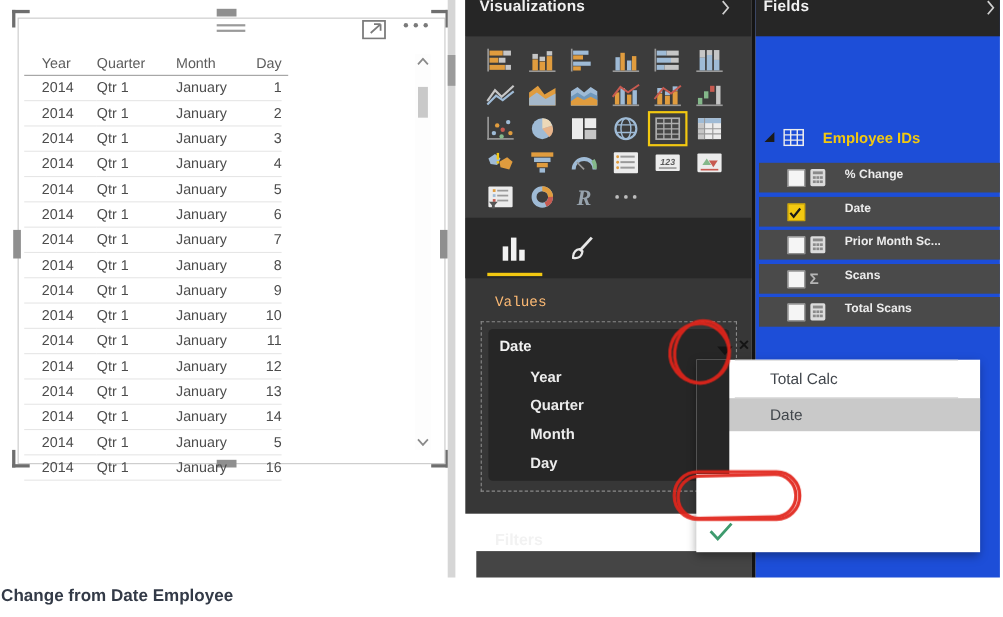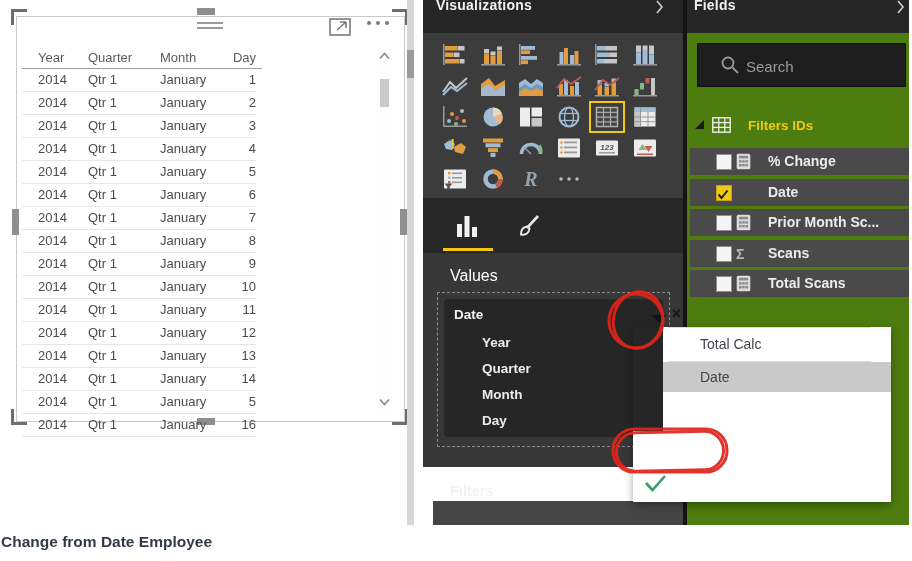--- a/index.html
+++ b/index.html
@@ -27,37 +27,37 @@
   
   .pane{background:#373737;}
   .pane-header{position:absolute;left:0;top:0;width:100%;height:33px;background:#262626;}
   .pane-title{position:absolute;top:-3px;font-size:14px;font-weight:bold;color:#f0f0f0;letter-spacing:.2px;}
   .chev{position:absolute;top:0;}
   #viz-gallery{position:absolute;left:18px;top:43px;width:230px;display:flex;flex-wrap:wrap;font-style:italic;}
   .vicon{width:28px;height:24px;margin:0 10px 7px 0;display:flex;align-items:center;justify-content:center;cursor:pointer;}
   .vicon.sel{outline:2px solid #F2C811;outline-offset:2px;}
   .tabstrip{background:#282828;}
   .tab-underline{background:#F2C811;height:3px;}
-  .values-label{font-size:16px;color:#ffffff;}
+  .values-label{font-size:13px;color:#fdba74;font-family:Liberation Mono, monospace;}
   .well-dashed{border:1px dashed #8a8a8a;}
   .well-inner{background:#262626;border-radius:4px;}
   .well-field{font-size:13.5px;font-weight:bold;color:#f2f2f2;}
   .well-child{font-size:13.5px;font-weight:bold;color:#ececec;height:18px;line-height:18px;}
   .caret-down{width:0;height:0;border-left:7px solid transparent;border-right:7px solid transparent;border-top:8px solid #141414;}
   .filters-label{font-size:14.5px;font-weight:bold;color:#f2f2f2;}
   .filter-band{background:#454545;}
 
   
   .search-box{background:#1e1e1e;border:1px solid #111;}
   #search-input{position:absolute;left:46px;top:8px;width:150px;height:26px;background:transparent;border:none;outline:none;
                 color:#cfcfcf;font-size:15px;font-family:"Liberation Sans",sans-serif;}
   #search-input::placeholder{color:#9b9b9b;opacity:1;}
   .tbl-name{font-size:13.5px;font-weight:bold;color:#F2C811;}
   .field-row{position:absolute;left:690px;width:219px;height:27px;background:#4a4a4a;cursor:pointer;}
-  .field-label{position:absolute;left:78px;top:5px;font-size:14px;font-weight:bold;color:#ececec;white-space:nowrap;text-align:right;}
+  .field-label{position:absolute;left:78px;top:5px;font-size:11px;font-weight:bold;color:#ececec;white-space:nowrap;text-align:right;}
   .cbx{position:absolute;left:26px;top:6px;width:14px;height:14px;background:#f5f5f5;border:1px solid #8f8f8f;}
   .cbx.on{background:#F2C811;border-color:#c9a30a;}
   .fld-ico{position:absolute;left:46px;top:5px;width:15px;height:17px;}
 
   
   #ctx-menu{position:absolute;left:633px;top:327px;width:258px;height:175px;background:#fff;z-index:6;
             box-shadow:0 3px 8px rgba(0,0,0,.35);font-size:14px;color:#41464c;}
   .menu-item{padding-left:67px;cursor:pointer;white-space:nowrap;}
   .menu-item.hl{background:#c9c9c9;}
   .menu-divider{border-top:1px solid #dcdcdc;margin:0 20px 0 35px;height:0;}
@@ -477,47 +477,40 @@
           <div class="well-child" style="margin-bottom: 8px;">Day</div>
         </div>
     </div>
 
     <div class="abs filters-label" style="left:27px;top:483px;">Filters</div>
     <div class="abs filter-band" style="left:10px;top:501px;width:250px;height:24px;"></div>
   </div>
 
   <div class="abs" style="left:683px;top:0;width:4px;height:525px;background:#141414;"></div>
 
-  <div class="abs" style="left:687px;top:0;width:222px;height:525px;background:#4d7c0f;">
+  <div class="abs" style="left:687px;top:0;width:222px;height:525px;background:#1d4ed8;">
     <div class="pane-header"></div>
     <div class="pane-title" style="left:7px;">Fields</div>
     <svg class="chev" style="left:209px;" width="9" height="14" viewBox="0 0 9 14">
       <polyline points="2,1 7,7 2,13" fill="none" stroke="#cfcfcf" stroke-width="1.6"></polyline>
       </svg>
 
-    <div class="abs search-box" style="left:10px;top:43px;width:207px;height:42px;">
-      <svg class="abs" style="left:22px;top:11px;" width="20" height="20" viewBox="0 0 20 20">
-        <circle cx="8" cy="8" r="5.5" fill="none" stroke="#9b9b9b" stroke-width="1.8"></circle>
-        <line x1="12.5" y1="12.5" x2="18" y2="18" stroke="#9b9b9b" stroke-width="1.8"></line>
-      </svg>
-      <input id="search-input" placeholder="Search" style="">
-    </div>
 
     <div class="abs" style="left:0;top:112px;width:222px;height:28px;">
       <svg class="abs" style="left:7px;top:7px;" width="11" height="11" viewBox="0 0 11 11">
         <path d="M10 1 L10 10 L1 10 Z" fill="#1b1b1b"></path>
         </svg>
       <svg class="abs" style="left:25px;top:5px;" width="19" height="16" viewBox="0 0 19 16">
         <rect x="0.8" y="0.8" width="17.4" height="14.4" fill="none" stroke="#ededed" stroke-width="1.4"></rect>
         <line x1="6.8" y1="0.8" x2="6.8" y2="15.2" stroke="#ededed" stroke-width="1.3"></line>
         <line x1="12.8" y1="0.8" x2="12.8" y2="15.2" stroke="#ededed" stroke-width="1.3"></line>
         <line x1="0.8" y1="5.6" x2="18.2" y2="5.6" stroke="#ededed" stroke-width="1.3"></line>
         <line x1="0.8" y1="10.4" x2="18.2" y2="10.4" stroke="#ededed" stroke-width="1.3"></line>
       </svg>
-      <div class="abs tbl-name" style="left:61px;top:6px;">Filters IDs</div>
+      <div class="abs tbl-name" style="left:61px;top:6px;">Employee IDs</div>
     </div>
 
     <div id="fields-list">
         <div class="field-row" style="left: 3px; top: 148px;">
           <div class="cbx"></div>
           <div class="fld-ico"><svg width="15" height="17" viewBox="0 0 15 17">
               <rect x="0.7" y="0.7" width="13.6" height="15.6" rx="1.5" fill="#dcdcdc"></rect>
               <rect x="3" y="2.8" width="9" height="2.6" fill="#8a8a8a"></rect>
               <rect x="3" y="7.2" width="2.6" height="2.4" fill="#8a8a8a"></rect>
               <rect x="6.2" y="7.2" width="2.6" height="2.4" fill="#8a8a8a"></rect>

